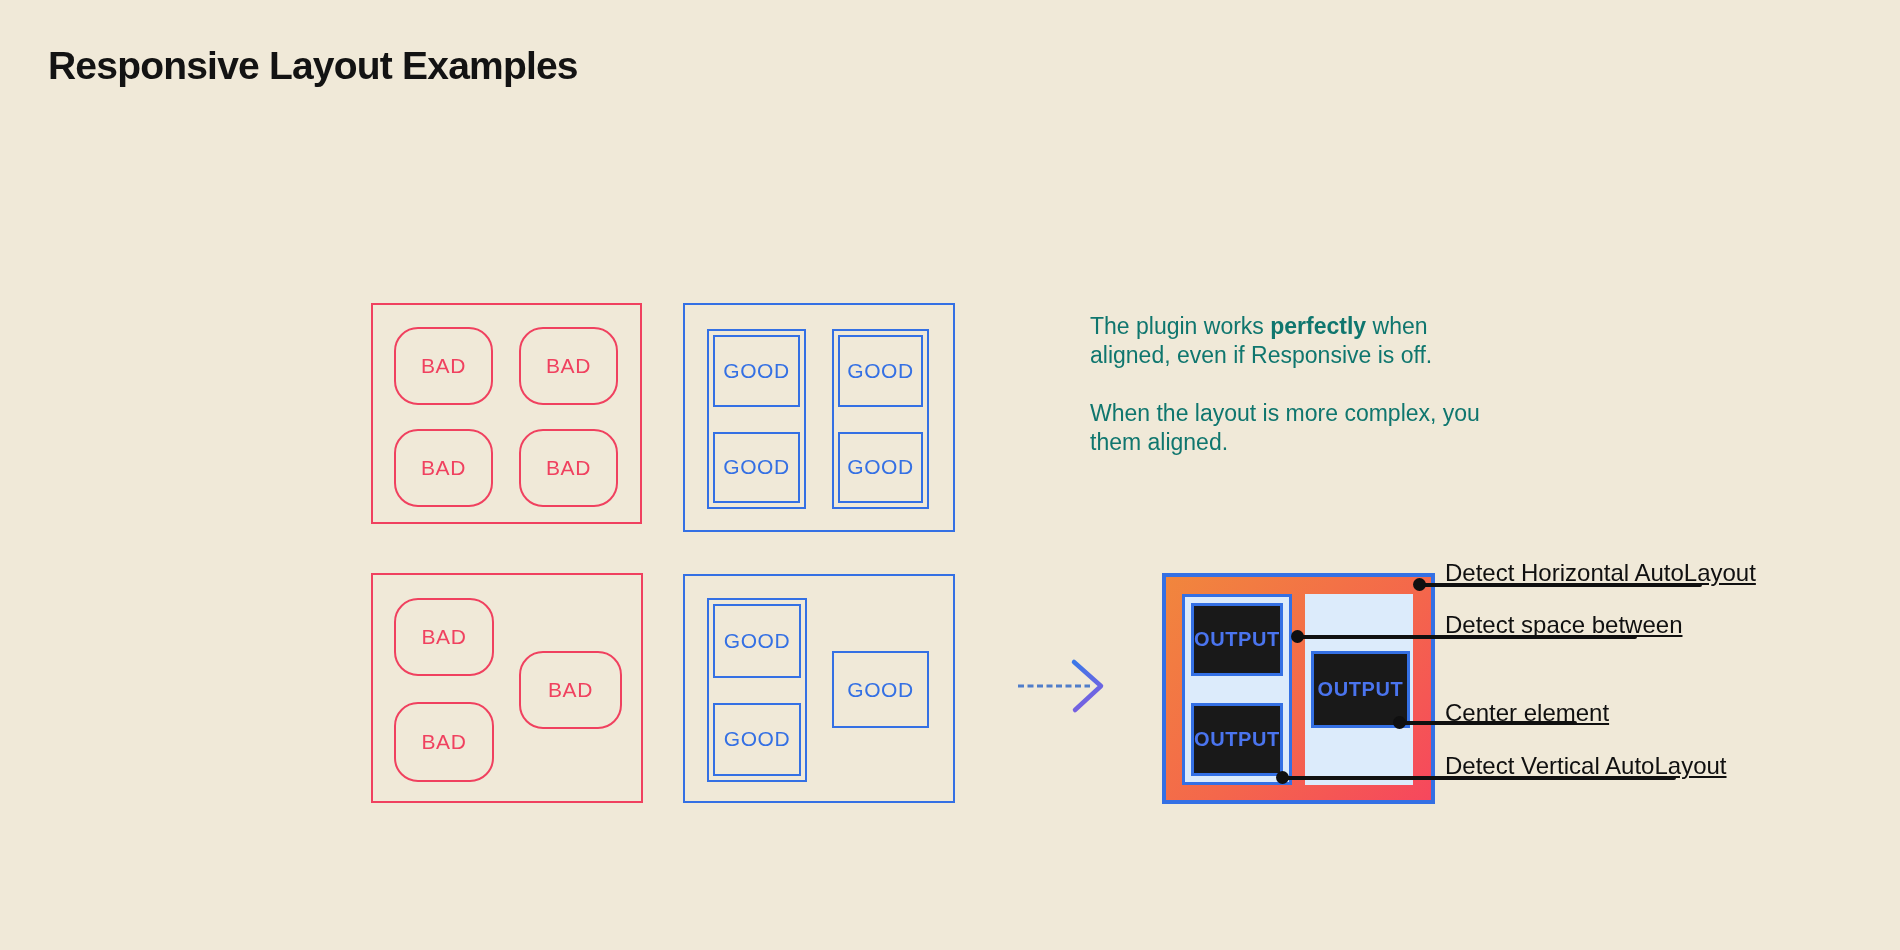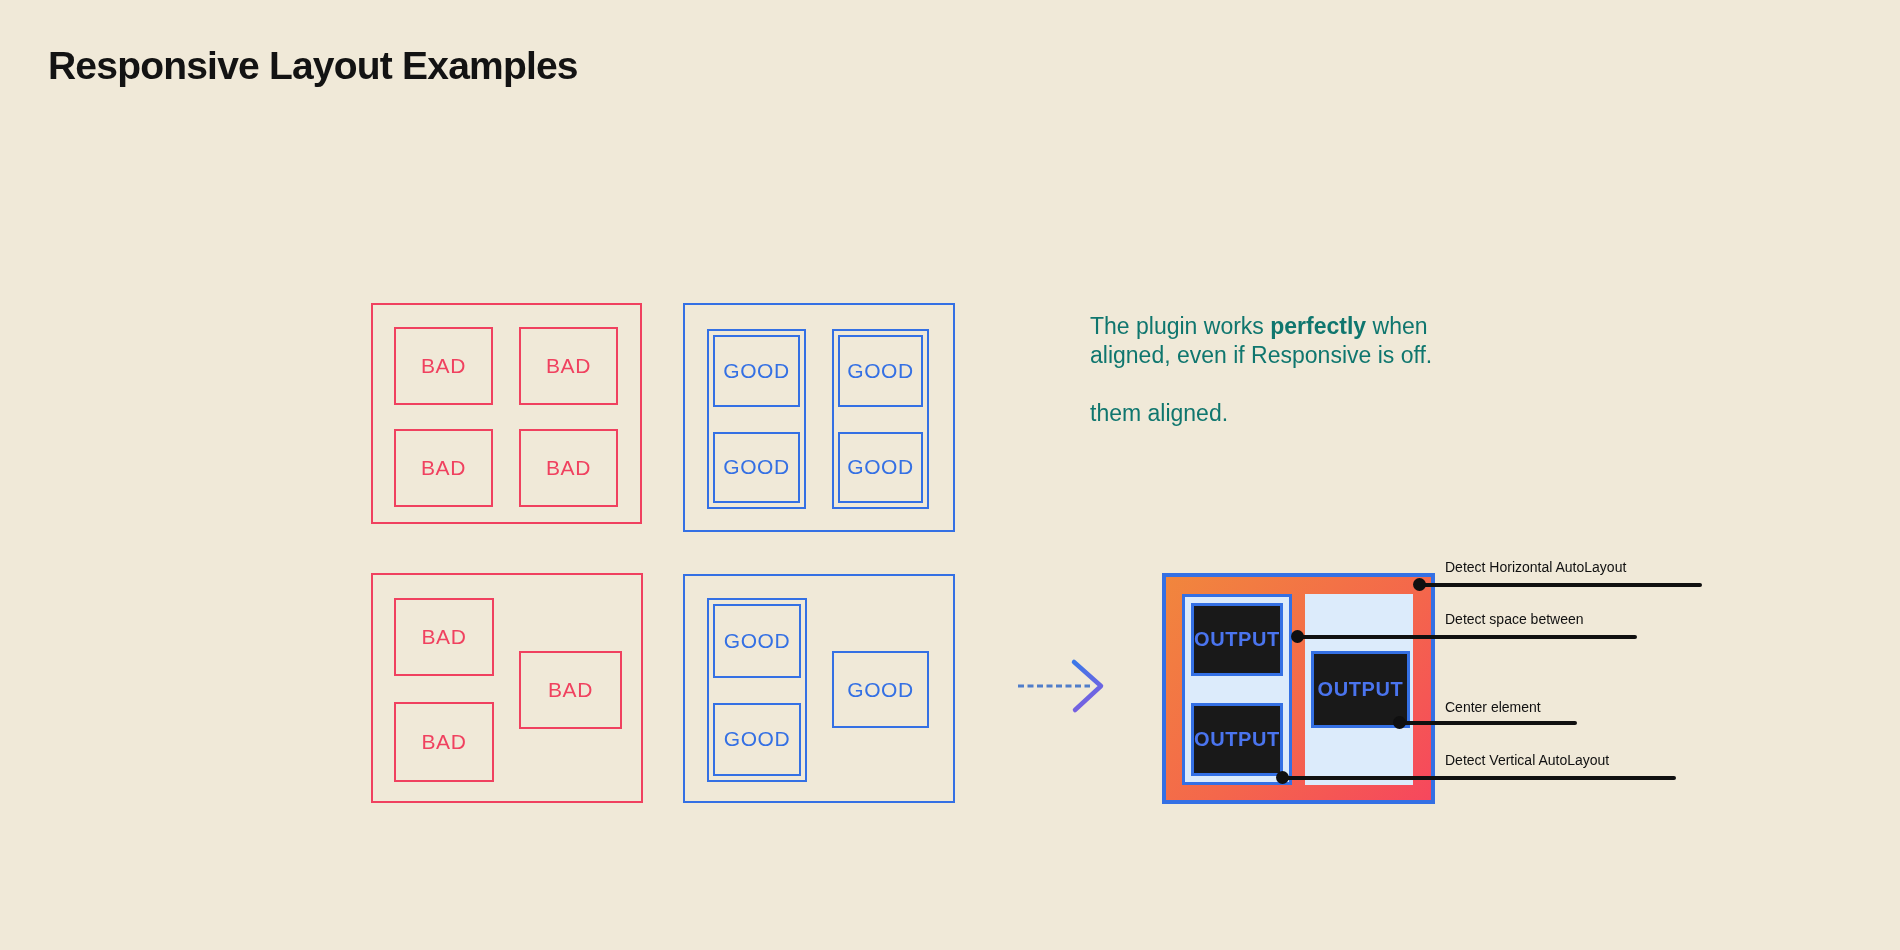--- a/index.html
+++ b/index.html
@@ -14,21 +14,21 @@
   .page-title{position:absolute;left:48px;top:44px;margin:0;font-size:39px;font-weight:700;
     letter-spacing:-0.8px;color:var(--ink);}
 
   
   .panel{position:absolute;border:2px solid;box-sizing:border-box;}
   .panel.red{border-color:var(--red);}
   .panel.blue{border-color:var(--blue);}
   .cell{display:flex;align-items:center;justify-content:center;border:2px solid;
     box-sizing:border-box;font-size:21px;letter-spacing:0.6px;}
   .cell.abs{position:absolute;}
-  .cell.red{border-color:var(--red);color:var(--red);}
+  .cell.red{border-color:var(--red);color:var(--red);border-radius:24px;}
   .cell.blue{border-color:var(--blue);color:var(--blue);}
   .group{position:absolute;border:2px solid var(--blue);box-sizing:border-box;
     display:flex;flex-direction:column;padding:4px;gap:25px;}
   .group .cell{flex:1;}
 
   
   .desc{position:absolute;left:1090px;top:312px;width:470px;font-size:23px;
     line-height:29px;color:#0f766e;}
   .desc .blank{height:29px;}
   .desc b{font-weight:700;}
@@ -44,21 +44,21 @@
     box-sizing:border-box;border:3px solid var(--blue);background:var(--light-blue);
     display:flex;flex-direction:column;padding:6px;gap:27px;}
   .out-strip{position:absolute;left:139px;top:17px;width:108px;height:191px;
     background:var(--light-blue);}
   .out-box{box-sizing:border-box;border:3px solid var(--blue);background:var(--dark-box);
     display:flex;align-items:center;justify-content:center;color:var(--output-text);
     font-size:20px;font-weight:700;letter-spacing:0.6px;flex:1;}
   .out-box.center{position:absolute;left:145px;top:74px;width:99px;height:77px;flex:none;}
 
   
-  .callout-label{position:absolute;font-size:14px;color:#101010;white-space:nowrap;}
+  .callout-label{position:absolute;font-size:24px;color:#101010;white-space:nowrap;text-decoration:underline;}
   .callout-line{position:absolute;height:4px;background:#101010;border-radius:2px;}
   .callout-dot{position:absolute;width:13px;height:13px;border-radius:50%;background:#101010;}
 </style>
 </head>
 <body>
 
 <div class="canvas">
 
   <h1 class="page-title">Responsive Layout Examples</h1>
 
@@ -77,20 +77,21 @@
     <div class="group" style="left:147px;top:24px;width:97px;height:180px">
       <div class="cell blue">GOOD</div>
       <div class="cell blue">GOOD</div>
     </div>
   </div>
 
   <div class="desc">
     <div><span>The plugin works </span><b>perfectly</b><span> when</span></div>
     <div>aligned, even if Responsive is off.</div>
     <div class="blank"></div>
+    <div>When the layout is more complex, you</div>
     <div>them aligned.</div>
   </div>
 
   <div class="panel red" style="left:371px;top:573px;width:272px;height:230px">
     <div class="cell red abs" style="left:21px;top:23px;width:100px;height:78px">BAD</div>
     <div class="cell red abs" style="left:21px;top:127px;width:100px;height:80px">BAD</div>
     <div class="cell red abs" style="left:146px;top:76px;width:103px;height:78px">BAD</div>
   </div>
 
   <div class="panel blue" style="left:683px;top:574px;width:272px;height:229px">

